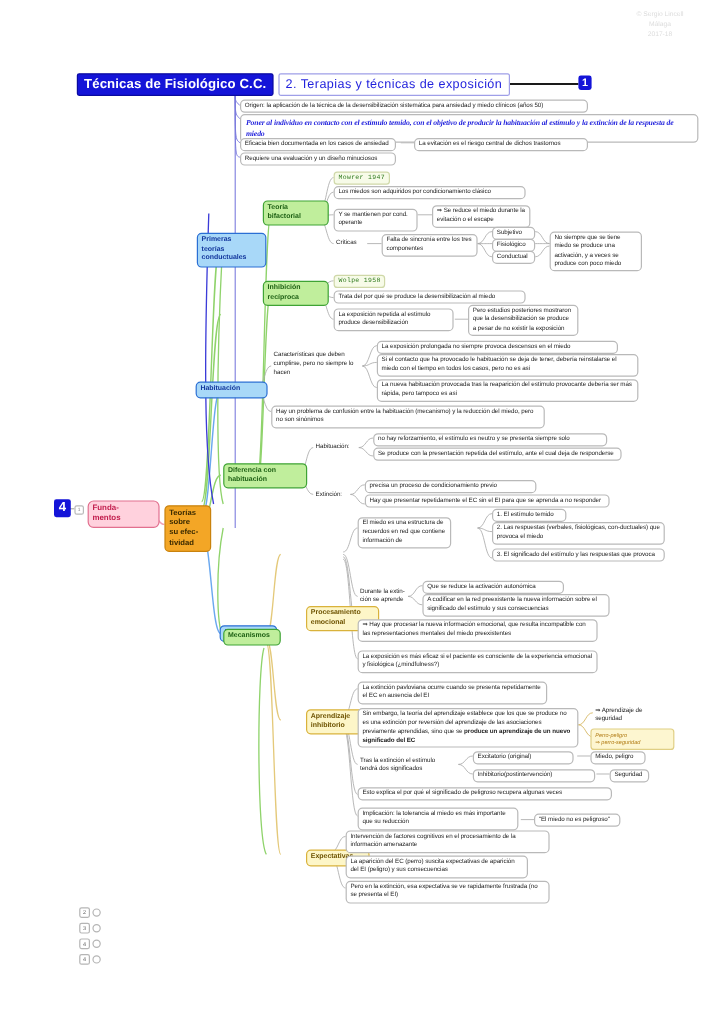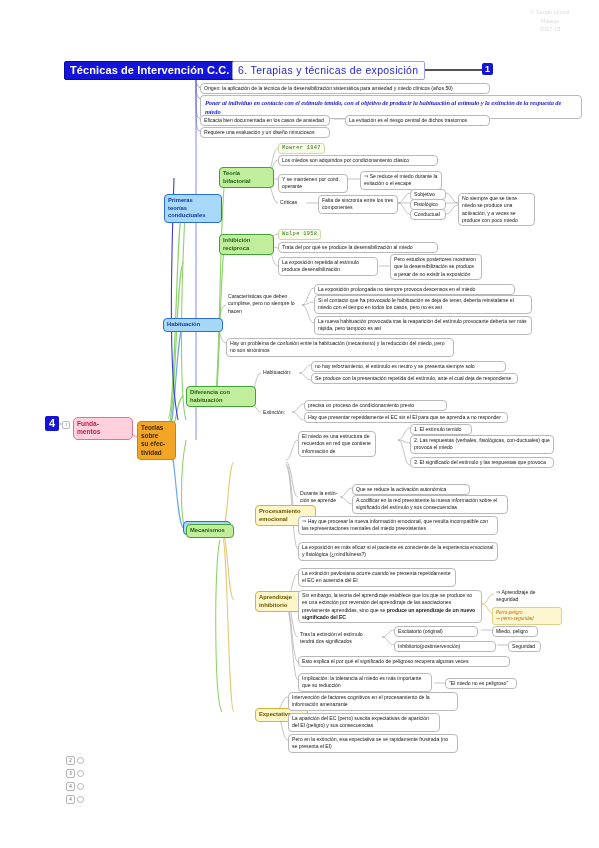--- a/index.html
+++ b/index.html
@@ -196,22 +196,22 @@
     <line x1="196" y1="70" x2="196" y2="440" stroke="#7b7bdd" stroke-width=".9"></line>
     <line x1="334" y1="119" x2="345" y2="119" stroke="#aaa" stroke-width=".7"></line>
   </svg>
 
   <div class="watermark">
     <div>© Sergio Lincell</div>
     <div>Málaga</div>
     <div>2017-18</div>
   </div>
 
-  <div class="title-main" style="left:64px;top:61px;">Técnicas de Intervención C.C.</div>
-  <div class="title-sub" style="left:232px;top:61px;">6. Terapias y técnicas de exposición</div>
+  <div class="title-main" style="left:64px;top:61px;">Técnicas de Fisiológico C.C.</div>
+  <div class="title-sub" style="left:232px;top:61px;">2. Terapias y técnicas de exposición</div>
   <div class="badge-num" style="left:482px;top:63px;">1</div>
   <div class="badge-left" style="left:45px;top:416px;">4</div>
 
   <div class="node" style="left:200px;top:83px;width:290px;">Origen: la aplicación de la técnica de la desensibilización sistemática para ansiedad y miedo clínicos (años 50)</div>
   <div class="node italic-blue" style="left:200px;top:95px;width:382px;padding:2px 4px;">Poner al individuo en contacto con el estímulo temido, con el objetivo de producir la habituación al estímulo y la extinción de la respuesta de miedo</div>
   <div class="node" style="left:200px;top:115px;width:130px;">Eficacia bien documentada en los casos de ansiedad</div>
   <div class="node" style="left:345px;top:115px;width:145px;">La evitación es el riesgo central de dichos trastornos</div>
   <div class="node" style="left:200px;top:127px;width:130px;">Requiere una evaluación y un diseño minuciosos</div>
 
   <div class="conn-dot" style="left:62px;top:421px;">1</div>

